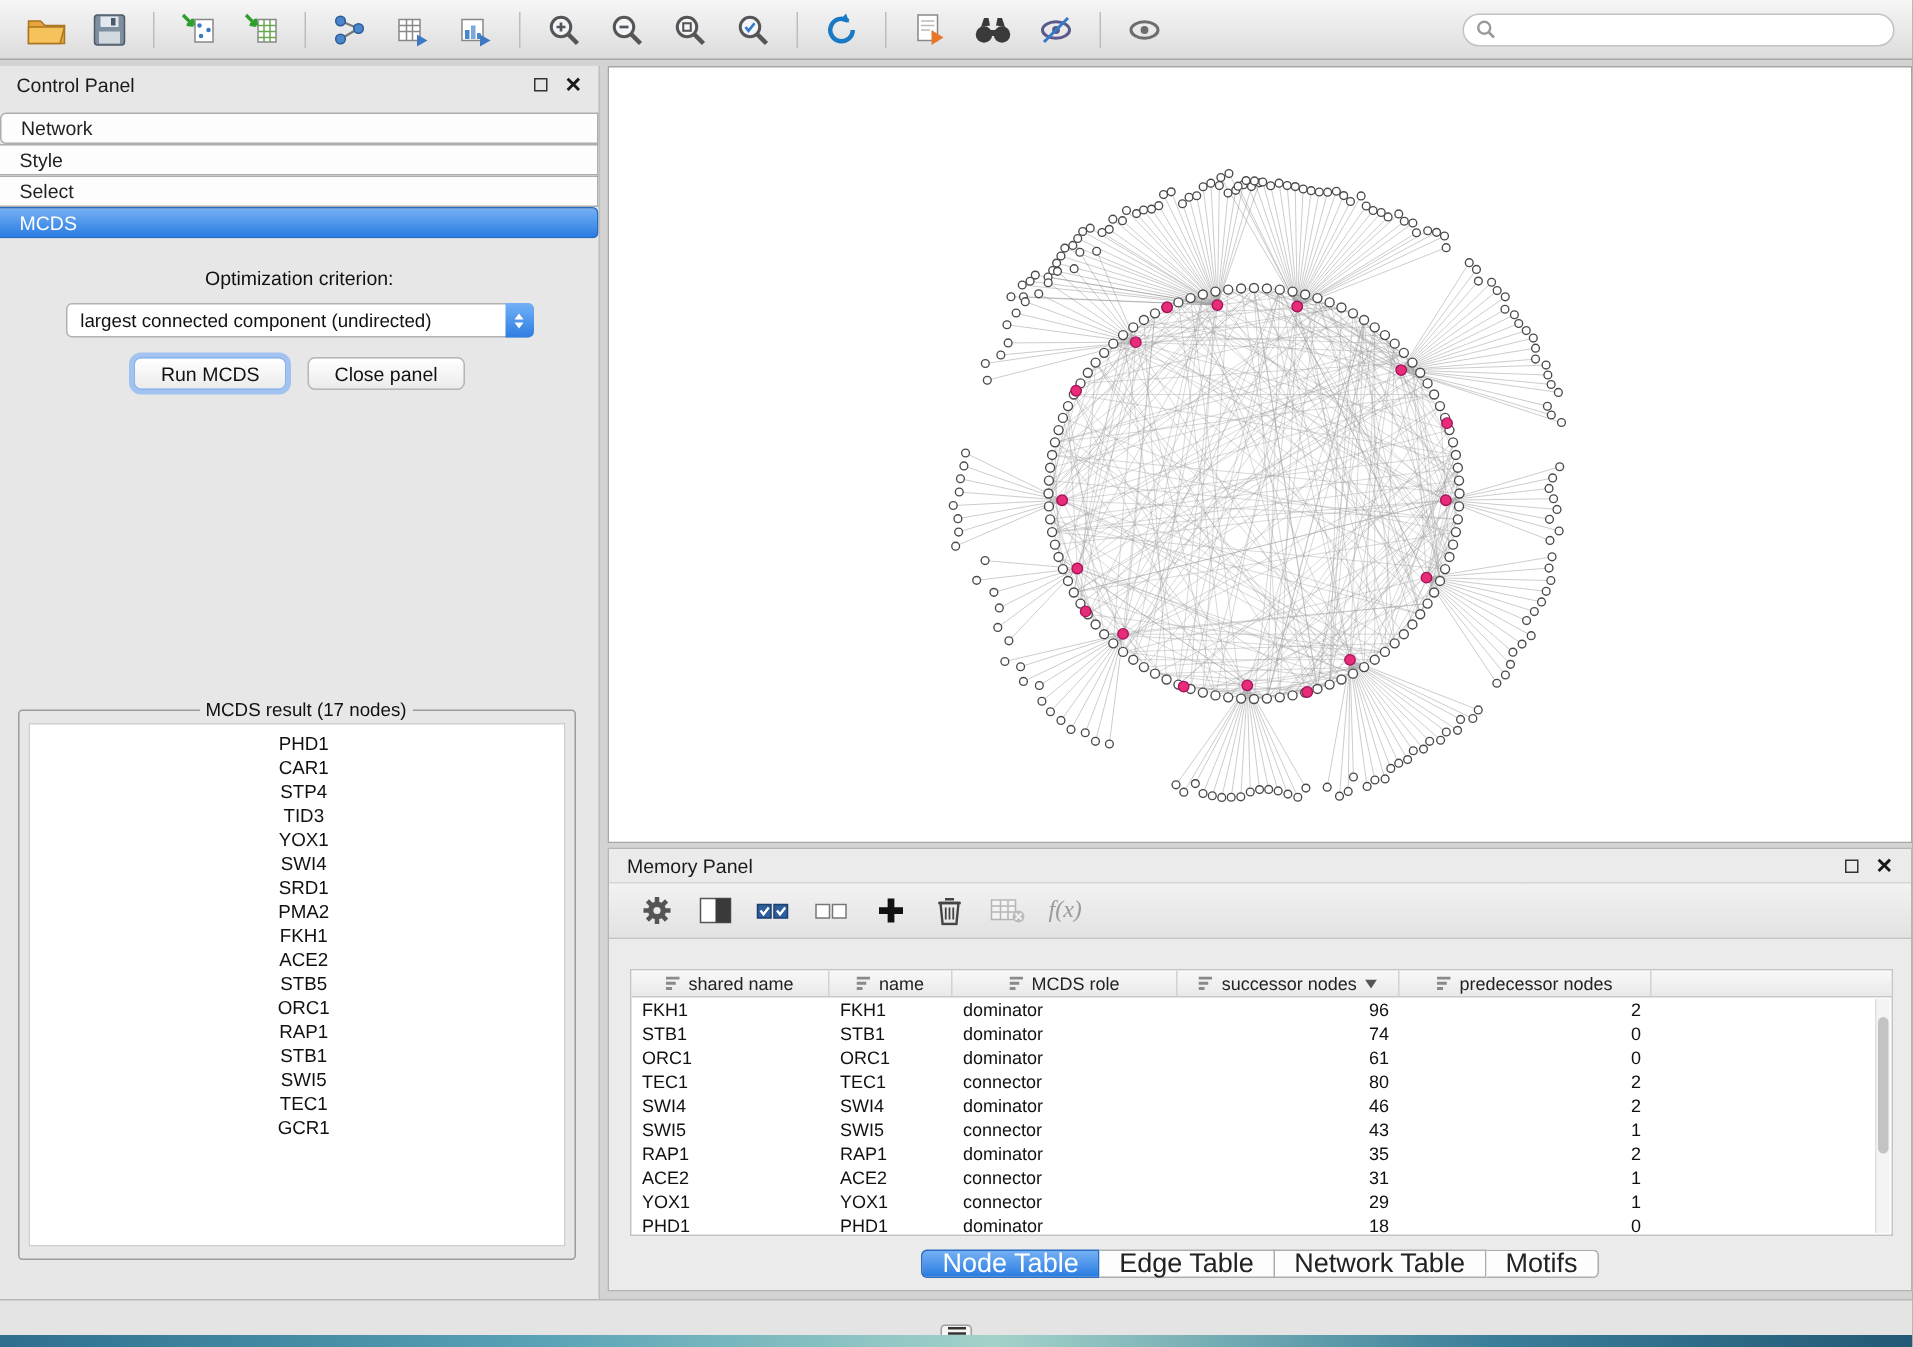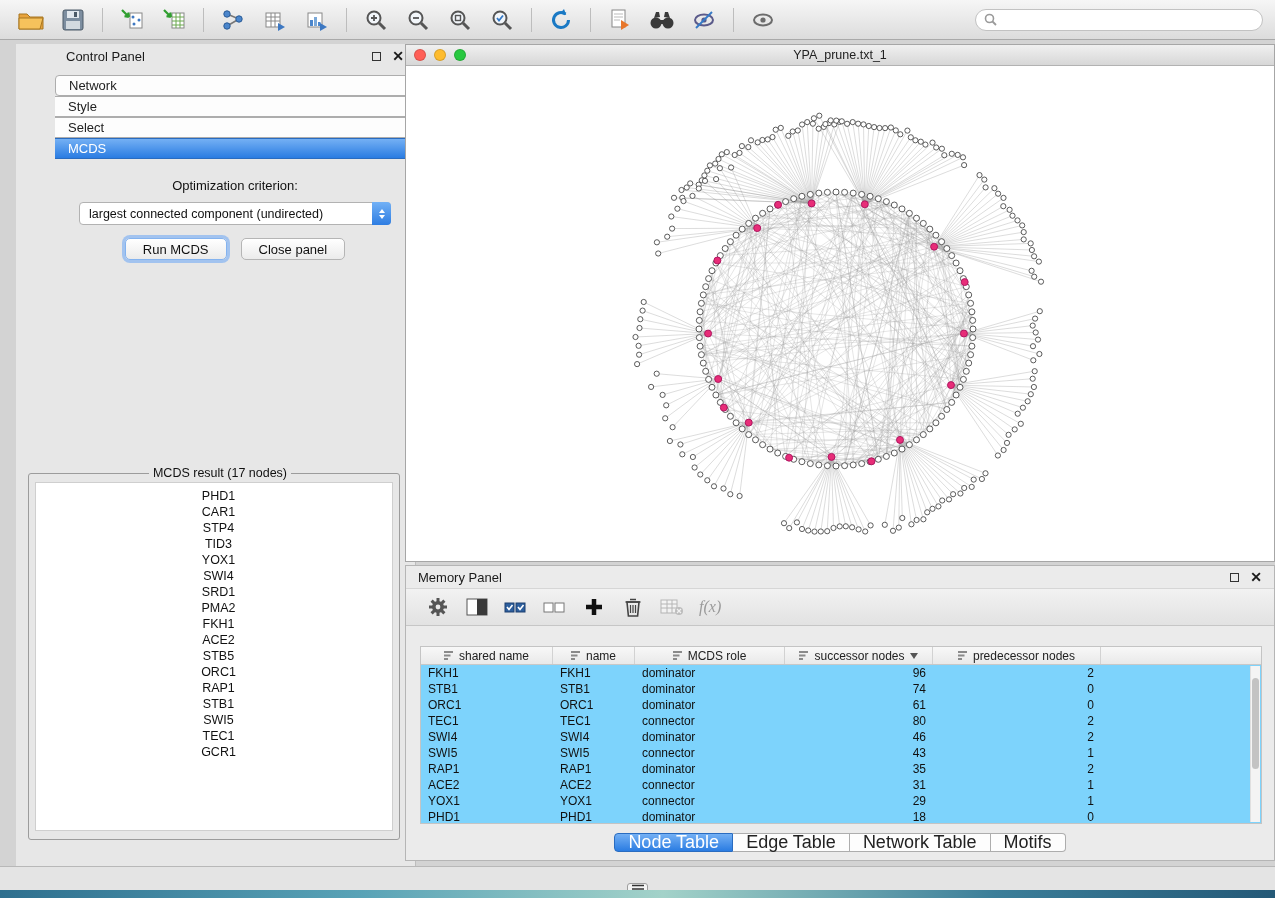--- a/index.html
+++ b/index.html
@@ -10,21 +10,21 @@
   .toolbar{position:absolute;top:0;left:0;right:0;height:40px;
     background:linear-gradient(#f6f6f6,#dcdcdc);border-bottom:1px solid #a9a9a9;
     display:flex;align-items:center;padding:0 12px;gap:4px;}
   .tbtn{width:38px;height:30px;display:flex;align-items:center;justify-content:center;border-radius:4px;}
   .tsep{width:1px;height:24px;background:#bdbdbd;margin:0 6px;}
   .search{margin-left:auto;width:288px;height:22px;background:#fff;border:1px solid #c2c2c2;
     border-radius:12px;display:flex;align-items:center;padding:0 8px;gap:5px;}
   .search input{border:none;outline:none;flex:1;font-size:12px;background:transparent;font-family:"Liberation Sans",sans-serif;}
 
   
-  .control-panel{position:absolute;left:16px;top:44px;width:400px;height:822px;background:#e7e7e7;border-right:1px solid #bdbdbd;padding-left:39px;}
+  .control-panel{position:absolute;left:0;top:44px;width:400px;height:822px;background:#e7e7e7;border-right:1px solid #bdbdbd;}
   .panel-header{height:24px;display:flex;align-items:center;padding:0 11px;font-size:13px;color:#1a1a1a;}
   .win-icons{margin-left:auto;display:flex;gap:11px;align-items:center;}
   .float-icon{width:9px;height:9px;border:1.5px solid #333;display:inline-block;}
   .close-icon{font-size:14px;font-weight:bold;color:#1a1a1a;line-height:1;}
   .tabbar{display:flex;justify-content:center;margin-top:7px;flex-direction:column;}
   .tab{height:21px;padding:0 13px;font-size:13px;display:flex;align-items:center;background:#fdfdfd;
     border:1px solid #adadad;border-left:none;color:#222;cursor:default;}
   .tab:first-child{border-left:1px solid #adadad;border-radius:4px 0 0 4px;}
   .tab:last-child{border-radius:0 4px 4px 0;}
   .tab.selected{background:linear-gradient(#74b0f4,#2a7ce2);color:#fff;border-color:#2a6cc0;}
@@ -53,21 +53,21 @@
   .net-title{position:absolute;left:0;right:0;text-align:center;font-size:12.5px;color:#222;}
   .net-canvas{position:absolute;top:22px;left:0;right:0;bottom:0;background:#fff;overflow:hidden;}
 
   
   .table-panel{position:absolute;left:405px;top:565px;width:870px;height:296px;background:#ebebeb;border:1px solid #b5b5b5;}
   .tp-header{height:22px;display:flex;align-items:center;padding:0 12px;font-size:13px;color:#1a1a1a;}
   .tp-toolbar{height:38px;background:linear-gradient(#f2f2f2,#e2e2e2);border-top:1px solid #d6d6d6;border-bottom:1px solid #c6c6c6;
     display:flex;align-items:center;gap:15px;padding:0 20px;}
   .ttb{width:24px;height:24px;display:flex;align-items:center;justify-content:center;}
   .fx{font-family:"Liberation Serif",serif;font-style:italic;font-size:16px;color:#9a9a9a;}
-  .tgrid{position:absolute;top:80px;left:14px;right:12px;bottom:36px;background:#7dd3fc;border:1px solid #c4c4c4;overflow:hidden;}
+  .tgrid{position:absolute;top:80px;left:14px;right:12px;bottom:36px;background:#ffffff;border:1px solid #c4c4c4;overflow:hidden;}
   .thead{display:flex;height:18px;background:linear-gradient(#f8f8f8,#e9e9e9);border-bottom:1px solid #c8c8c8;}
   .hcell{display:flex;align-items:center;justify-content:center;gap:5px;font-size:12px;color:#222;border-right:1px solid #d2d2d2;}
   .hfill{flex:1;border-right:none;}
   .c0{width:132px;} .c1{width:82px;} .c2{width:150px;} .c3{width:148px;} .c4{width:168px;}
   .trow{display:flex;height:16px;align-items:center;}
   .tcell{font-size:12px;color:#111;padding:0 7px;white-space:nowrap;overflow:hidden;}
   .tcell.c3,.tcell.c4{text-align:right;}
   .vscroll{position:absolute;right:1px;top:19px;bottom:1px;width:10px;background:#f4f4f4;border-left:1px solid #e0e0e0;}
   .vthumb{position:absolute;top:8%;height:58%;width:7px;left:1px;border-radius:4px;background:#c3c3c3;}
   .tp-tabs{position:absolute;bottom:8px;left:0;right:0;display:flex;justify-content:center;}
@@ -265,28 +265,20 @@
           <div class="result-item">RAP1</div>
           <div class="result-item">STB1</div>
           <div class="result-item">SWI5</div>
           <div class="result-item">TEC1</div>
           <div class="result-item">GCR1</div>
         </div>
     </fieldset>
   </div>
 
   <div class="network-window">
-    <div class="net-titlebar">
-      <span class="net-title">YPA_prune.txt_1</span>
-      <span class="traffic">
-        <span class="light" style="background:#ff5f57"></span>
-        <span class="light" style="background:#febc2e"></span>
-        <span class="light" style="background:#28c840"></span>
-      </span>
-    </div>
     <div class="net-canvas">
       <svg id="net-svg" width="868" height="495">
           <line x1="438.6" y1="398.7" x2="379.6" y2="389.4" stroke="#9a9a9a" stroke-width="0.5" opacity="0.5"></line>
           <line x1="517.3" y1="156.4" x2="566.7" y2="253.4" stroke="#9a9a9a" stroke-width="0.5" opacity="0.5"></line>
           <line x1="480.4" y1="389.4" x2="430.0" y2="399.0" stroke="#9a9a9a" stroke-width="0.5" opacity="0.5"></line>
           <line x1="488.3" y1="138.0" x2="330.1" y2="168.2" stroke="#9a9a9a" stroke-width="0.5" opacity="0.5"></line>
           <line x1="364.0" y1="382.1" x2="503.4" y2="377.7" stroke="#9a9a9a" stroke-width="0.5" opacity="0.5"></line>
           <line x1="564.6" y1="287.7" x2="295.4" y2="236.3" stroke="#9a9a9a" stroke-width="0.5" opacity="0.5"></line>
           <line x1="319.2" y1="342.5" x2="488.3" y2="138.0" stroke="#9a9a9a" stroke-width="0.5" opacity="0.5"></line>
           <line x1="438.6" y1="398.7" x2="565.9" y2="244.8" stroke="#9a9a9a" stroke-width="0.5" opacity="0.5"></line>

